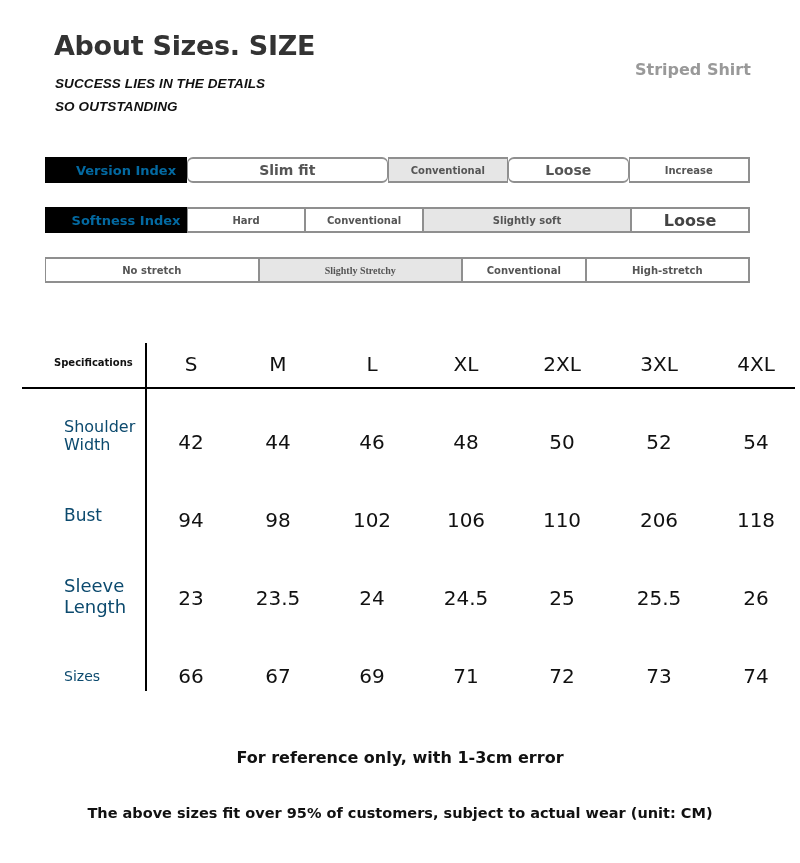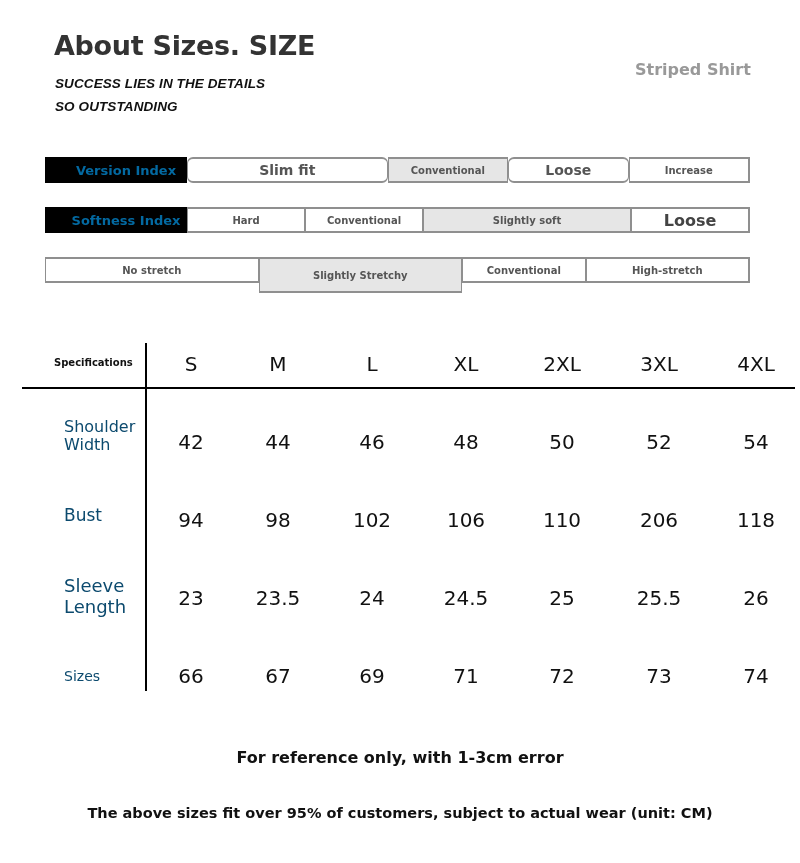--- a/index.html
+++ b/index.html
@@ -46,21 +46,21 @@
 <div class="index-bar" style="top:207px;">
   <div class="index-label">Softness Index</div>
   <div class="index-opt">Hard</div>
   <div class="index-opt">Conventional</div>
   <div class="index-opt selected" style="padding:0 45px;">Slightly soft</div>
   <div class="index-opt huge">Loose</div>
 </div>
 
 <div class="index-bar" style="top:257px;">
   <div class="index-opt" style="padding:0 45px;">No stretch</div>
-  <div class="index-opt selected" style="padding:16px 40px;">Slightly Stretchy</div>
+  <div class="index-opt selected" style="padding:6px 40px;font-family:Liberation Serif, serif;">Slightly Stretchy</div>
   <div class="index-opt">Conventional</div>
   <div class="index-opt" style="padding:0 20px;">High-stretch</div>
 </div>
 
 <div class="vline"></div>
 <div class="hline"></div>
 <div class="spec-head">Specifications</div>
 
 <div>
   <div class="cell" style="left:146px;top:352px;">S</div>

